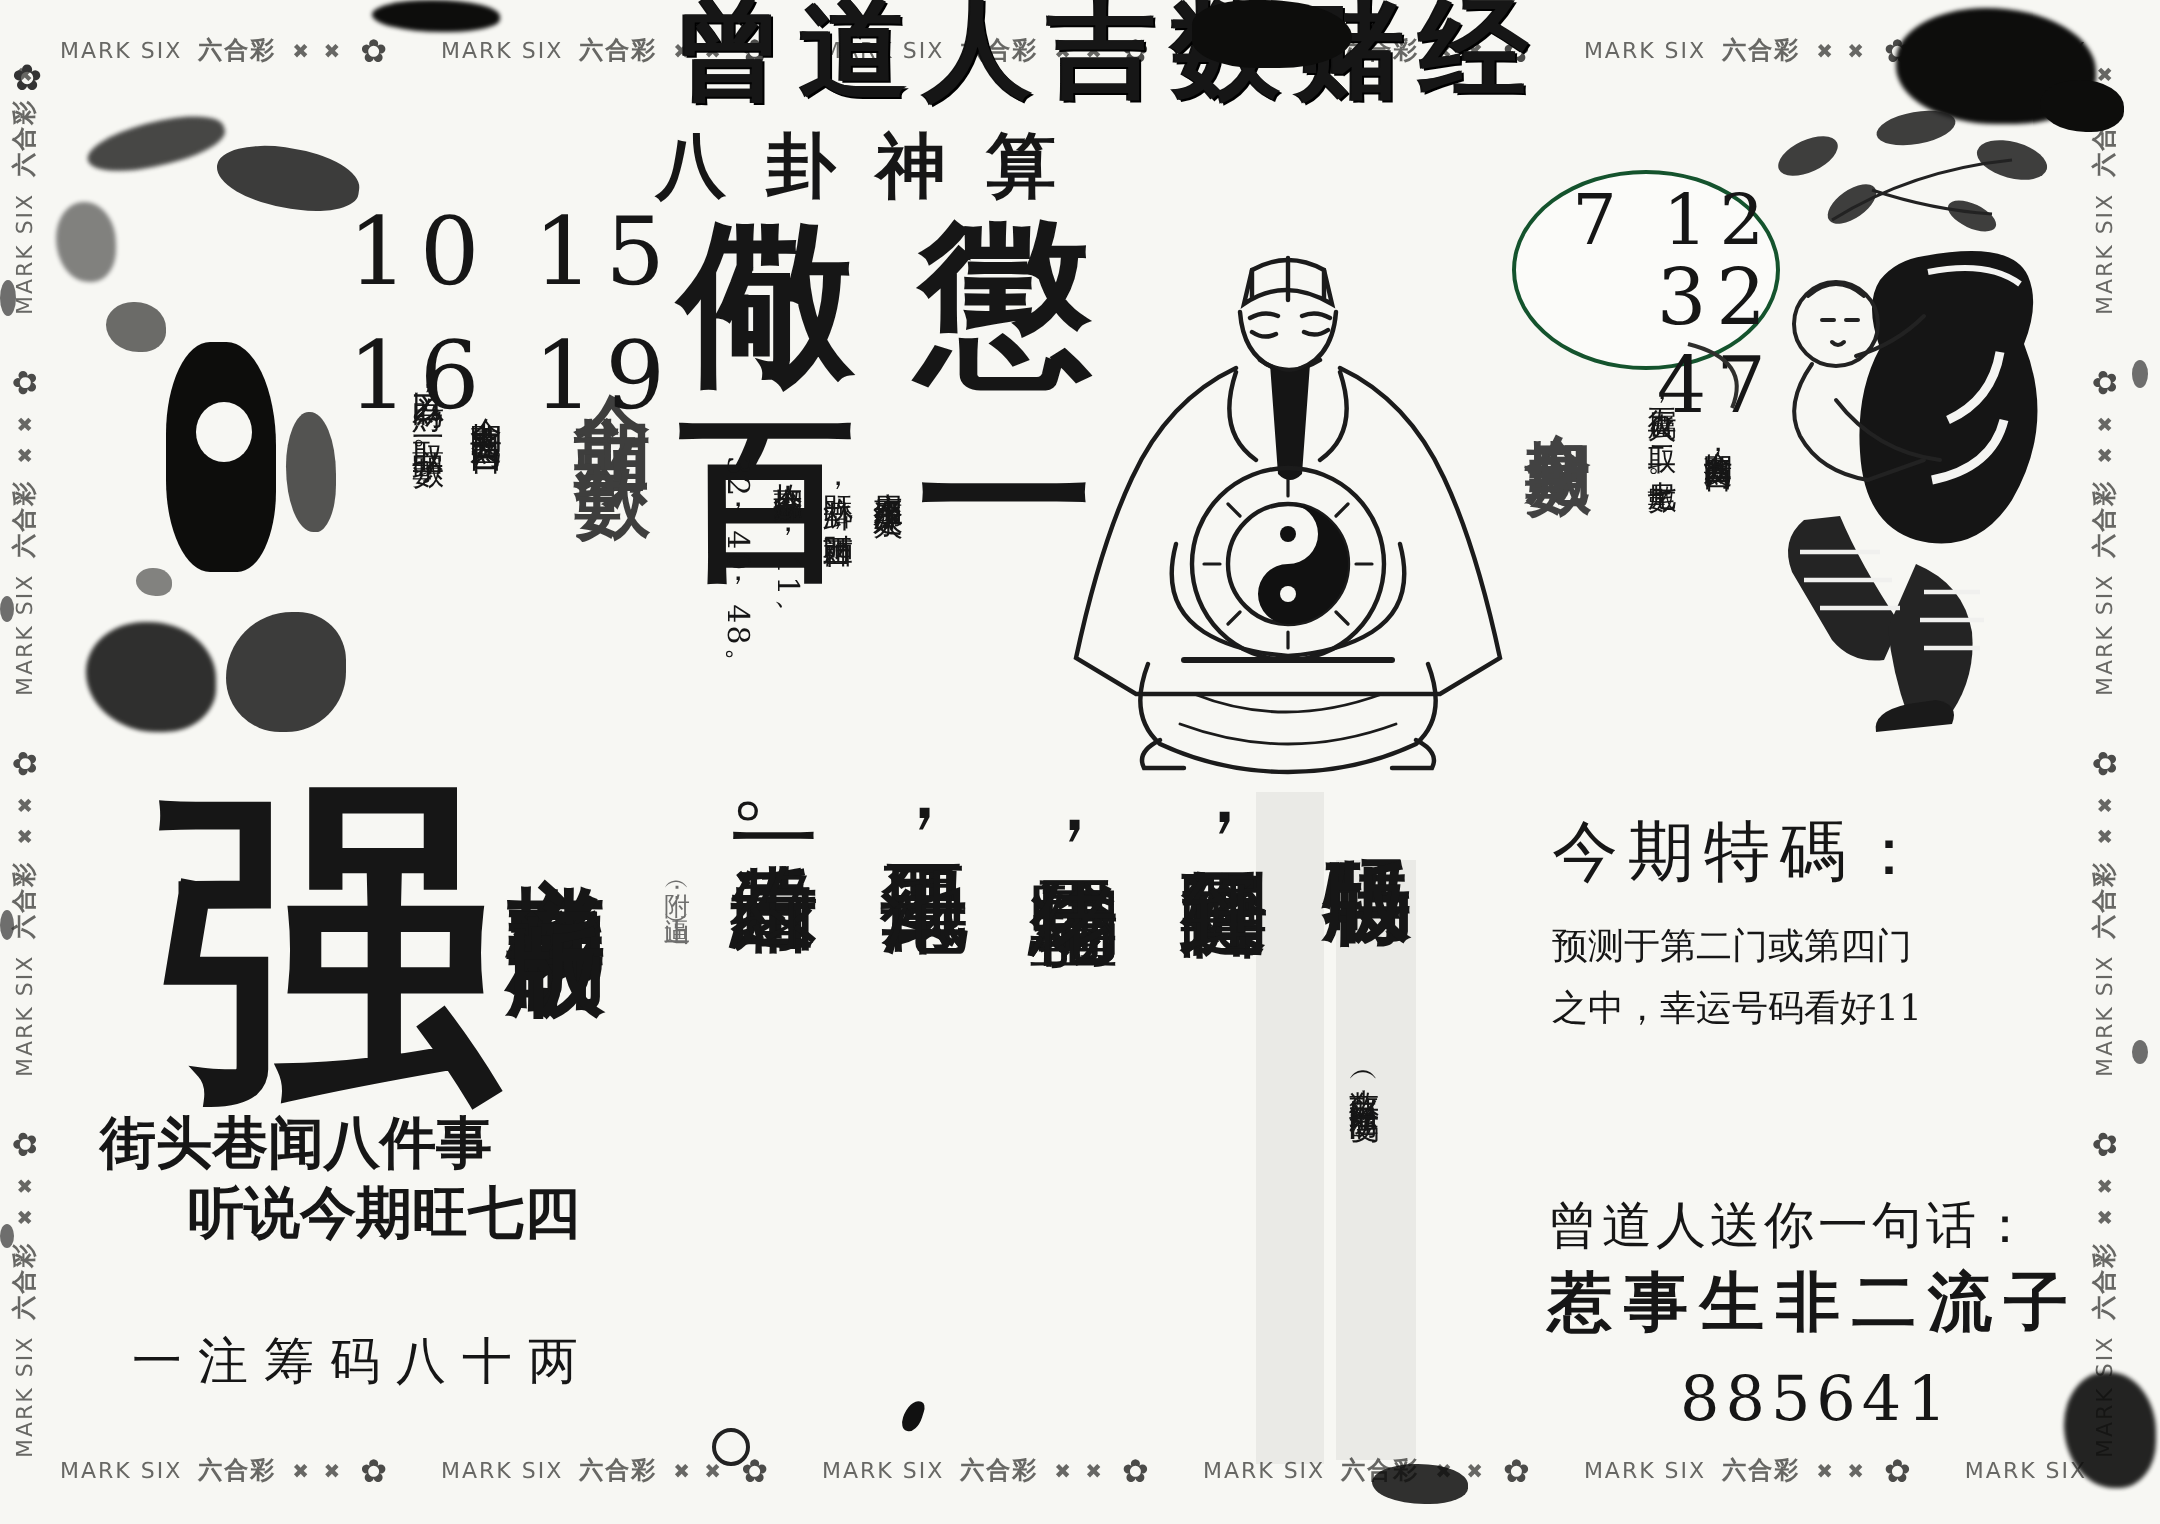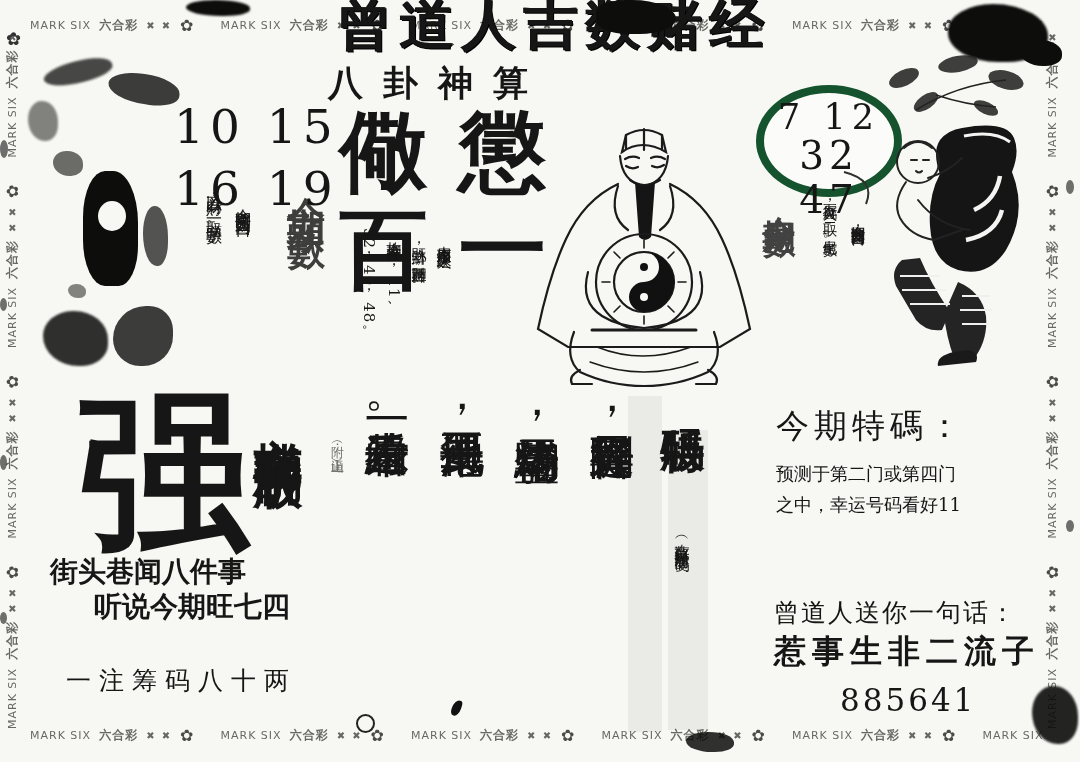--- a/index.html
+++ b/index.html
@@ -40,22 +40,22 @@
   .notes-left .c2{top:6px;}
   
   .bagua-header{position:absolute;left:328px;top:60px;font-size:35px;font-weight:800;letter-spacing:20px;white-space:nowrap;}
   .bigfour{position:absolute;left:324px;top:102px;width:238px;height:196px;display:grid;
         grid-template-columns:1fr 1fr;font-size:88px;line-height:98px;font-weight:900;text-align:center;}
   .verse{position:absolute;left:352px;top:228px;height:170px;width:104px;font-size:15px;line-height:25px;letter-spacing:1px;}
   .verse>div{position:relative;}
   .verse .v1{top:6px;} .verse .v2{top:8px;} .verse .v3{top:2px;} .verse .v4{top:0;}
   .deity{position:absolute;left:520px;top:120px;}
   
-  .bubble{position:absolute;left:756px;top:85px;width:130px;height:96px;border:8px solid #14532d;
-        border-radius:50%;text-align:center;background:#fbfbf9;}
+  .bubble{position:absolute;left:756px;top:85px;width:130px;height:96px;border:2px solid #14532d;
+        border-radius:50%;text-align:right;background:#fbfbf9;}
   .bubble .l1{font-size:35px;letter-spacing:6px;margin-top:3px;line-height:42px;}
   .bubble .l2{font-size:39px;letter-spacing:5px;margin-top:-4px;line-height:44px;}
   .bubble-tail{position:absolute;left:836px;top:170px;}
   .callig-right{position:absolute;left:756px;top:190px;height:152px;font-size:33px;letter-spacing:3px;
         font-weight:700;opacity:.8;filter:blur(.3px);}
   .notes-right{position:absolute;left:816px;top:190px;height:168px;font-size:14.5px;line-height:28px;letter-spacing:1px;}
   .notes-right>div{position:relative;}
   .notes-right .c1{top:24px;}
   .notes-right .c2{top:2px;}
   .boy{position:absolute;left:866px;top:50px;}

